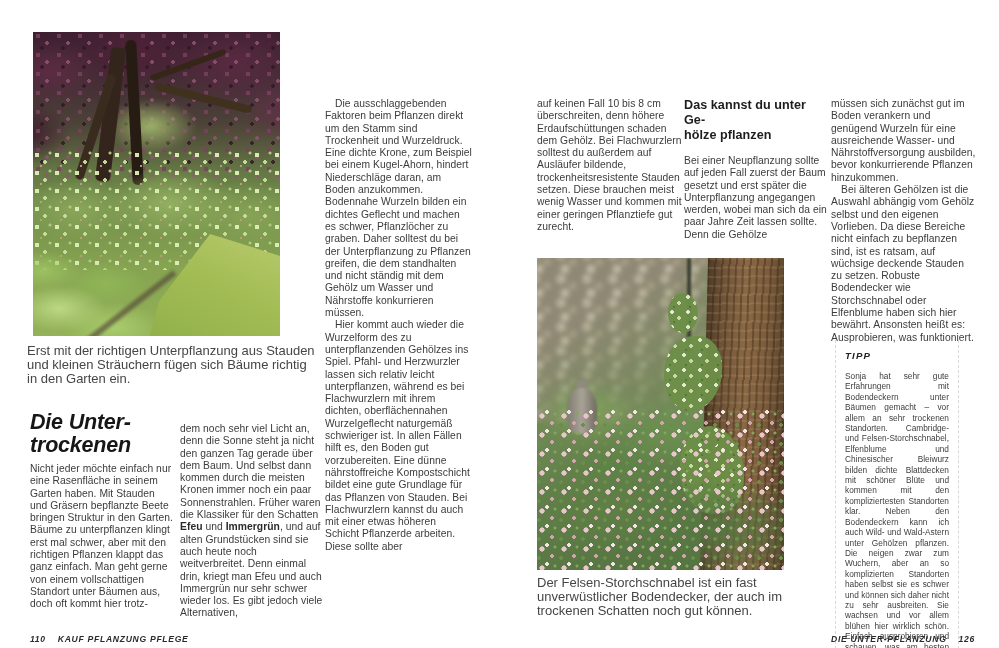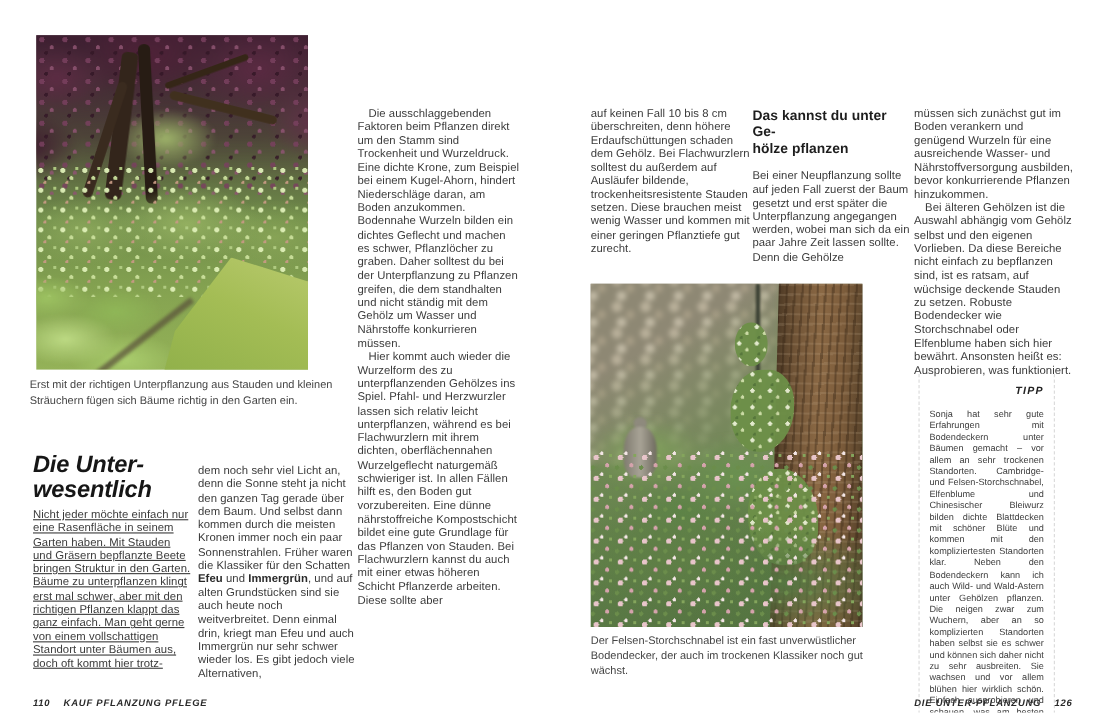--- a/index.html
+++ b/index.html
@@ -7,29 +7,29 @@
           font-family:"Liberation Sans", sans-serif;color:#3b3b3b;}
 
   
   .body-col{position:absolute;font-size:10.3px;line-height:12.3px;letter-spacing:.05px;color:#3b3b3b;}
   .body-col p{margin:0;}
   .body-col p.indent{text-indent:10px;}
   .bold{font-weight:bold;color:#2a2a2a;margin-top:24px;}
   .main-heading{position:absolute;left:30px;top:411px;margin:0;font-size:21.5px;line-height:23px;
                 font-style:italic;font-weight:bold;color:#161616;letter-spacing:-.2px;}
   .sub-heading{margin:0 0 12px 0;font-size:12.6px;line-height:15px;font-weight:bold;color:#1d1d1d;}
-  .caption{position:absolute;font-size:10px;line-height:14px;color:#454545;}
+  .caption{position:absolute;font-size:13px;line-height:14px;color:#454545;}
   .footer{position:absolute;top:612px;font-size:8.6px;font-weight:bold;font-style:italic;
           letter-spacing:.7px;color:#2a2a2a;white-space:nowrap;margin-top:22px;}
   .footer .gap{display:inline-block;width:12px;}
 
   
   .tip-box{position:absolute;left:835px;top:340px;width:124px;box-sizing:border-box;
            border-left:1px dashed #d9d9d9;border-right:1px dashed #d9d9d9;padding:10px 9px 12px 9px;}
-  .tip-title{margin:0 0 10px 0;text-align:right;font-size:9.6px;font-weight:bold;font-style:italic;
+  .tip-title{margin:0 0 10px 0;text-align:left;font-size:9.6px;font-weight:bold;font-style:italic;
              letter-spacing:1.2px;color:#222;}
   .tip-body{margin:0;font-size:8.3px;line-height:10.4px;text-align:justify;color:#3d3d3d;}
   .tip-body::after{content:"";display:inline-block;width:0;}
 
   
   .photo{position:absolute;overflow:hidden;}
   #photo-left{left:33px;top:32px;width:247px;height:304px;
     background:linear-gradient(180deg,#4a3140 0%,#53513c 30%,#6f8c4a 55%,#86a451 78%,#94b258 100%);}
   .pl-canopy{position:absolute;left:-15px;top:-15px;right:-15px;height:155px;filter:blur(3px);
     background:
@@ -122,21 +122,21 @@
   .pr-flowerdots{position:absolute;left:0;bottom:0;right:0;height:160px;
     background-image:
       radial-gradient(circle 2.6px at 5px 6px, #e8c5ca 97%, transparent),
       radial-gradient(circle 2px at 15px 13px, #d5a3ac 97%, transparent),
       radial-gradient(circle 1.7px at 10px 2px, #f4e6e6 97%, transparent),
       radial-gradient(circle 2px at 2px 15px, #6b8d4b 97%, transparent),
       radial-gradient(circle 1.6px at 18px 4px, #84a55c 97%, transparent);
     background-size:22px 19px;}
 
   
-  #col1{left:30px;top:463px;width:144px;text-decoration:underline;}
+  #col1{left:30px;top:463px;width:144px;}
   #col2{left:180px;top:423px;width:144px;}
   #col3{left:325px;top:98px;width:147px;}
   #col4{left:537px;top:98px;width:146px;}
   #col5{left:684px;top:98px;width:146px;}
   #col6{left:831px;top:98px;width:146px;}
   #caption-left{left:27px;top:344px;width:292px;}
   #caption-right{left:537px;top:576px;width:254px;}
   #footer-left{left:30px;}
   #footer-right{right:24px;text-align:right;}
 </style>
@@ -155,21 +155,21 @@
     <div class="trunk t4"></div>
     <div class="trunk t5"></div>
     <div class="pl-shrubs"></div>
     <div class="pl-shrub-dots"></div>
     <div class="pl-hosta"></div>
     <div class="pl-lawn"></div>
     <div class="pl-edge"></div>
   </div>
   <div class="caption" id="caption-left">Erst mit der richtigen Unterpflanzung aus Stauden und kleinen Sträuchern fügen sich Bäume richtig in den Garten ein.</div>
 
-  <h1 class="main-heading"><span>Die Unter-</span><br><span>wesentlich</span></h1>
+  <h1 class="main-heading"><span>Die Unter-</span><br><span>trockenen</span></h1>
 
   <div class="body-col" id="col1">
     <p>Nicht jeder möchte einfach nur eine Rasenfläche in seinem Garten haben. Mit Stauden und Gräsern bepflanzte Beete bringen Struktur in den Garten. Bäume zu unterpflanzen klingt erst mal schwer, aber mit den richtigen Pflanzen klappt das ganz einfach. Man geht gerne von einem vollschattigen Standort unter Bäumen aus, doch oft kommt hier trotz-</p>
   </div>
 
   <div class="body-col" id="col2">
     <p><span>dem noch sehr viel Licht an, denn die Sonne steht ja nicht den ganzen Tag gerade über dem Baum. Und selbst dann kommen durch die meisten Kronen immer noch ein paar Sonnenstrahlen. Früher waren die Klassiker für den Schatten </span><span class="bold">Efeu</span><span> und </span><span class="bold">Immergrün</span><span>, und auf alten Grundstücken sind sie auch heute noch weitverbreitet. Denn einmal drin, kriegt man Efeu und auch Immergrün nur sehr schwer wieder los. Es gibt jedoch viele Alternativen,</span></p>
   </div>
 
   <div class="body-col" id="col3">
@@ -199,21 +199,21 @@
     <div class="pr-midgreen"></div>
     <div class="pr-urnknob"></div>
     <div class="pr-urn"></div>
     <div class="pr-trunk"></div>
     <div class="ivy iv1"></div>
     <div class="ivy iv2"></div>
     <div class="ivy iv3"></div>
     <div class="pr-flowerfield"></div>
     <div class="pr-flowerdots"></div>
   </div>
-  <div class="caption" id="caption-right">Der Felsen-Storchschnabel ist ein fast unverwüstlicher Bodendecker, der auch im trockenen Klassiker noch gut wächst.</div>
+  <div class="caption" id="caption-right">Der Felsen-Storchschnabel ist ein fast unverwüstlicher Bodendecker, der auch im trockenen Schatten noch gut können.</div>
 
   <aside class="tip-box">
     <h3 class="tip-title">TIPP</h3>
     <p class="tip-body">Sonja hat sehr gute Erfahrungen mit Bodendeckern unter Bäumen gemacht – vor allem an sehr trockenen Standorten. Cambridge- und Felsen-Storchschnabel, Elfenblume und Chinesischer Bleiwurz bilden dichte Blattdecken mit schöner Blüte und kommen mit den kompliziertesten Standorten klar. Neben den Bodendeckern kann ich auch Wild- und Wald-Astern unter Gehölzen pflanzen. Die neigen zwar zum Wuchern, aber an so komplizierten Standorten haben selbst sie es schwer und können sich daher nicht zu sehr ausbreiten. Sie wachsen und vor allem blühen hier wirklich schön. Einfach ausprobieren und schauen, was am besten funktioniert.</p>
   </aside>
 
   <div class="footer" id="footer-left"><span>110</span><span class="gap"></span><span>KAUF PFLANZUNG PFLEGE</span></div>
 
   <div class="footer" id="footer-right"><span>DIE UNTER-PFLANZUNG</span><span class="gap"></span><span>126</span></div>
 

